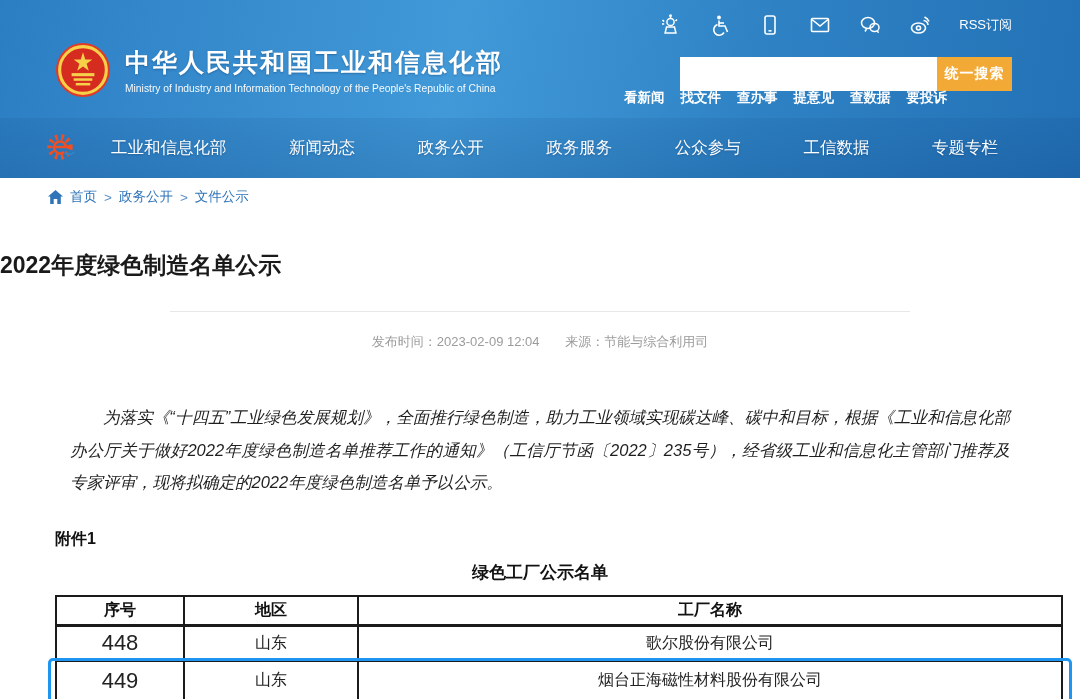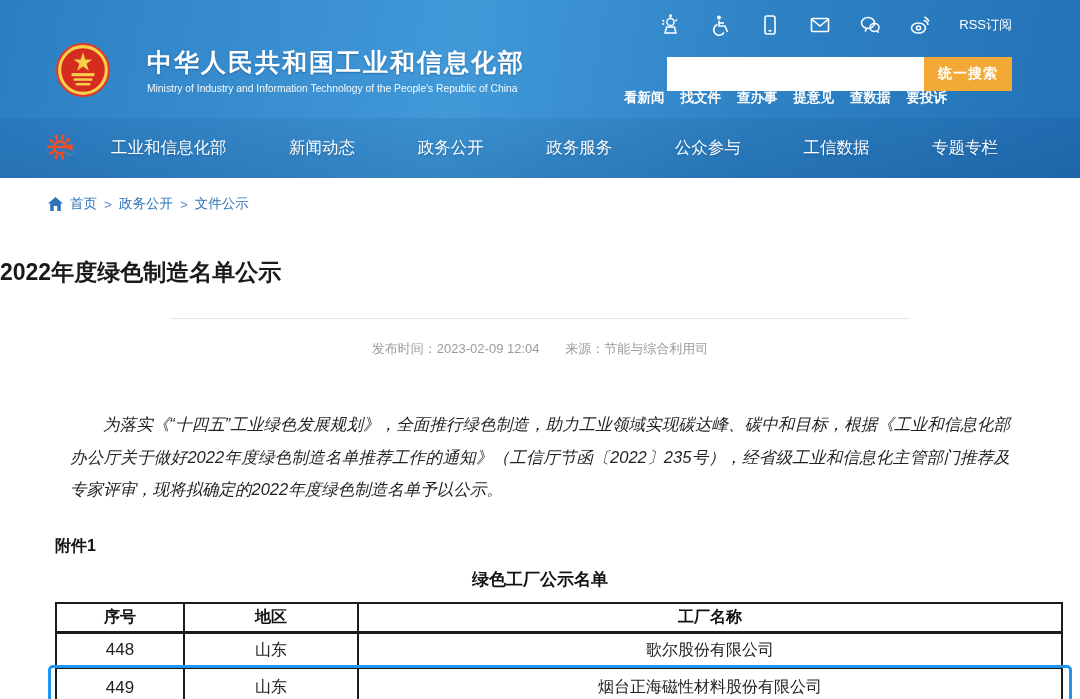--- a/index.html
+++ b/index.html
@@ -5,47 +5,47 @@
   * { margin:0; padding:0; box-sizing:border-box; }
   html,body { width:1080px; height:699px; overflow:hidden; background:#fff;
     font-family:"Liberation Sans", sans-serif; }
 
   
   .header { position:relative; height:178px;
     background:linear-gradient(100deg,#2c7ec3 0%,#4199d8 42%,#2e82c4 70%,#2371b6 100%); }
   .header::after { content:""; position:absolute; left:0; right:0; bottom:0; height:60px;
     background:linear-gradient(180deg, rgba(10,60,120,.10), rgba(10,60,120,.22)); }
   .header-top { position:relative; height:118px; z-index:2; }
-  .logo-link { position:absolute; left:55px; top:42px; display:flex; align-items:center; cursor:pointer;gap:22px; }
+  .logo-link { position:absolute; left:55px; top:42px; display:flex; align-items:center; cursor:pointer; }
   .emblem { width:56px; height:56px; flex:0 0 auto; }
   .site-titles { margin-left:14px; color:#fff; }
   .site-title-cn { font-size:25px; font-weight:bold; letter-spacing:2px; text-shadow:0 1px 2px rgba(0,40,90,.35); }
   .site-title-en { font-size:10.3px; margin-top:4px; opacity:.95; }
 
   .icons-row { position:absolute; top:14px; right:68px; display:flex; align-items:center; gap:28px; z-index:3; }
   .icons-row .hicon { width:22px; height:22px; display:block; cursor:pointer; }
   .rss-label { color:#fff; font-size:13px; cursor:pointer; }
 
   .search-row { position:absolute; top:57px; right:68px; display:flex; z-index:3; }
   .search-input { width:257px; height:34px; border:none; outline:none; background:#fff;
     padding:0 10px; font-size:14px; }
-  .search-btn { width:88px; height:34px; border:none; background:#F2A935; color:#fff;
+  .search-btn { width:75px; height:34px; border:none; background:#F2A935; color:#fff;
     font-size:14px; font-weight:bold; cursor:pointer; letter-spacing:1px; }
 
   .quick-links { position:absolute; top:89px; right:133px; display:flex; gap:16px; z-index:3; }
   .quick-links span { color:#fff; font-size:13.5px; font-weight:bold; cursor:pointer; white-space:nowrap; }
 
   
   .nav { position:relative; z-index:2; height:60px; display:flex; align-items:center; padding:0 82px 0 45px; }
   .nav-logo { width:32px; height:32px; margin-right:34px; flex:0 0 auto; }
   .nav-items { flex:1; display:flex; justify-content:space-between; list-style:none; }
   .nav-items li { color:#fff; font-size:16.5px; cursor:pointer; text-shadow:0 1px 2px rgba(0,40,90,.3); white-space:nowrap; }
 
   
-  .breadcrumb { display:flex; align-items:center; gap:7px; padding:17px 0 6px 48px;
+  .breadcrumb { display:flex; align-items:center; gap:7px; padding:10px 0 6px 48px;
     font-size:13.5px; color:#2f74b8; }
   .breadcrumb .crumb { cursor:pointer; }
   .breadcrumb .sep { color:#5b8fc4; }
   .home-icon { width:15px; height:14px; display:block; }
 
   
   .article-title { margin-top:38px; text-align:left; font-size:23px; font-weight:bold; color:#1a1a1a; }
   .title-divider { width:740px; margin:30px auto 0; border:none; border-top:1px solid #e7e7e7; }
   .meta-row { margin-top:21px; text-align:center; font-size:13px; color:#9b9b9b; }
   .meta-row span { margin:0 11px; }
@@ -55,21 +55,21 @@
   .attachment-label { margin:30px 0 0 55px; font-size:16px; font-weight:bold; color:#111; }
   .table-title { margin-top:11px; text-align:center; font-size:17px; font-weight:bold; color:#111;
     font-family:"Liberation Serif", serif; }
 
   
   .table-wrap { position:relative; margin:11px 17px 0 55px; }
   table { width:100%; border-collapse:collapse; table-layout:fixed; }
   th, td { border:2px solid #1b1b1b; text-align:center; padding:0;margin-top:16px; }
   th { height:30px; font-size:16px; font-weight:bold; color:#111; border-bottom-width:3px; }
   td { height:35px; font-size:16px; color:#222; font-family:"Liberation Serif", serif; }
-  td.num { font-family:"Liberation Sans", sans-serif; font-size:17px; }
+  td.num { font-family:"Liberation Sans", sans-serif; font-size:22px; }
   tr.row-last td { height:40px; }
   col.c1 { width:128px; } col.c2 { width:174px; }
 
   .highlight-box { position:absolute; left:-7px; right:-9px; top:63px; height:46px;
     border:3px solid #1E95F0; border-radius:5px; pointer-events:none; }
 </style>
 </head>
 <body>
 
 <div class="header">

